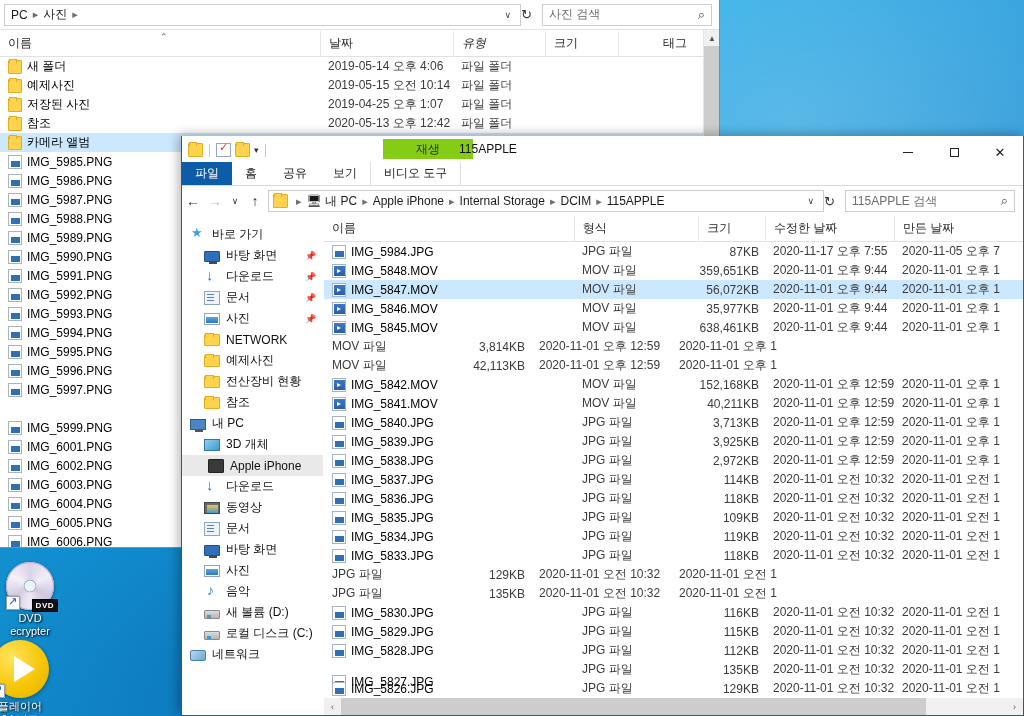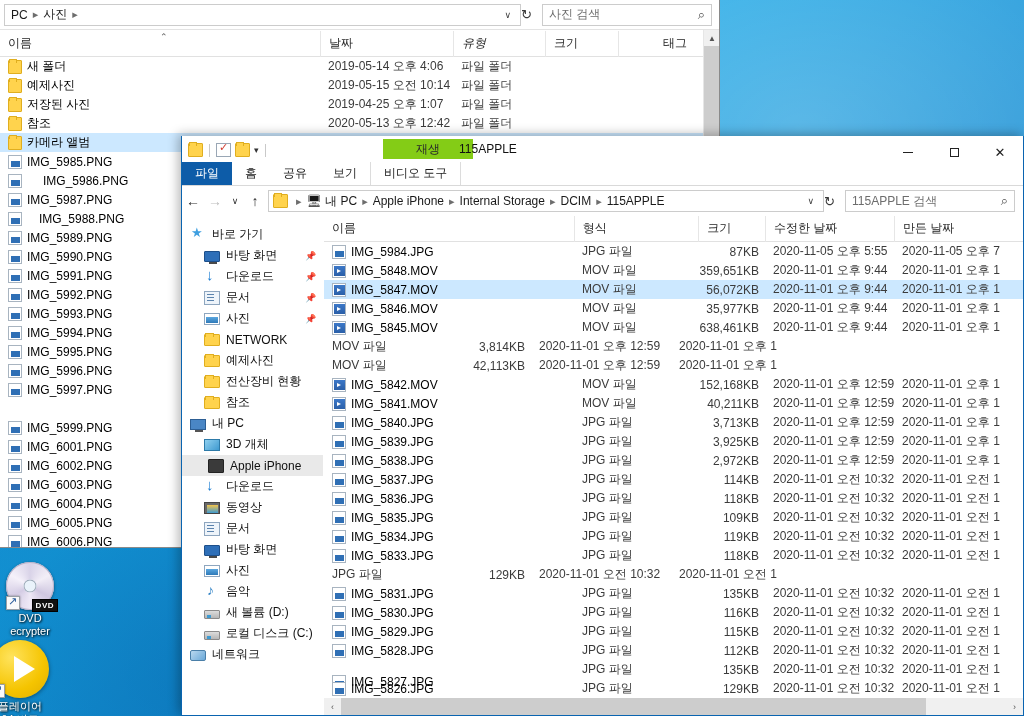--- a/index.html
+++ b/index.html
@@ -411,41 +411,41 @@
         <div class="cell" style="width: 320px; display: flex; align-items: center;">
           <span class="ficon ic-png"></span>
           <span>IMG_5985.PNG</span>
         </div>
         <div class="cell" style="width: 133px; color: rgb(59, 59, 59);"></div>
         <div class="cell" style="width: 92px; color: rgb(59, 59, 59);"></div>
         <div class="cell num" style="width: 73px; color: rgb(59, 59, 59);"></div>
         <div class="cell" style="width: 86px; color: rgb(59, 59, 59);"></div>
       </div>
       <div class="row">
-        <div class="cell" style="width: 320px; display: flex; align-items: center; gap: 16px;">
+        <div class="cell" style="width: 320px; display: flex; align-items: center;">
           <span class="ficon ic-png"></span>
           <span>IMG_5986.PNG</span>
         </div>
         <div class="cell" style="width: 133px; color: rgb(59, 59, 59);"></div>
         <div class="cell" style="width: 92px; color: rgb(59, 59, 59);"></div>
         <div class="cell num" style="width: 73px; color: rgb(59, 59, 59);"></div>
         <div class="cell" style="width: 86px; color: rgb(59, 59, 59);"></div>
       </div>
       <div class="row">
         <div class="cell" style="width: 320px; display: flex; align-items: center;">
           <span class="ficon ic-png"></span>
           <span>IMG_5987.PNG</span>
         </div>
         <div class="cell" style="width: 133px; color: rgb(59, 59, 59);"></div>
         <div class="cell" style="width: 92px; color: rgb(59, 59, 59);"></div>
         <div class="cell num" style="width: 73px; color: rgb(59, 59, 59);"></div>
         <div class="cell" style="width: 86px; color: rgb(59, 59, 59);"></div>
       </div>
       <div class="row">
-        <div class="cell" style="width: 320px; display: flex; align-items: center; gap: 12px;">
+        <div class="cell" style="width: 320px; display: flex; align-items: center;">
           <span class="ficon ic-png"></span>
           <span>IMG_5988.PNG</span>
         </div>
         <div class="cell" style="width: 133px; color: rgb(59, 59, 59);"></div>
         <div class="cell" style="width: 92px; color: rgb(59, 59, 59);"></div>
         <div class="cell num" style="width: 73px; color: rgb(59, 59, 59);"></div>
         <div class="cell" style="width: 86px; color: rgb(59, 59, 59);"></div>
       </div>
       <div class="row">
         <div class="cell" style="width: 320px; display: flex; align-items: center;">
@@ -806,21 +806,21 @@
           </div>
         </div>
       <div id="front-rows">
           <div class="row">
             <div class="cell" style="width: 272px; display: flex; align-items: center;">
               <span class="ficon ic-jpg"></span>
               <span>IMG_5984.JPG</span>
             </div>
             <div class="cell" style="width: 135px; color: rgb(59, 59, 59);">JPG 파일</div>
             <div class="cell num" style="width: 72px; color: rgb(59, 59, 59);">87KB</div>
-            <div class="cell" style="width: 140px; color: rgb(59, 59, 59);">2020-11-05 오후 5:55</div>
+            <div class="cell" style="width: 140px; color: rgb(59, 59, 59);">2020-11-17 오후 7:55</div>
             <div class="cell" style="width: 140px; color: rgb(59, 59, 59);">2020-11-05 오후 7</div>
           </div>
           <div class="row">
             <div class="cell" style="width: 272px; display: flex; align-items: center;">
               <span class="ficon ic-mov"></span>
               <span>IMG_5848.MOV</span>
             </div>
             <div class="cell" style="width: 135px; color: rgb(59, 59, 59);">MOV 파일</div>
             <div class="cell num" style="width: 72px; color: rgb(59, 59, 59);">359,651KB</div>
             <div class="cell" style="width: 140px; color: rgb(59, 59, 59);">2020-11-01 오후 9:44</div>
@@ -968,24 +968,20 @@
             <div class="cell" style="width: 140px; color: rgb(59, 59, 59);">2020-11-01 오전 10:32</div>
             <div class="cell" style="width: 140px; color: rgb(59, 59, 59);">2020-11-01 오전 1</div>
           </div>
           <div class="row">
             <div class="cell" style="width: 135px; color: rgb(59, 59, 59);">JPG 파일</div>
             <div class="cell num" style="width: 72px; color: rgb(59, 59, 59);">129KB</div>
             <div class="cell" style="width: 140px; color: rgb(59, 59, 59);">2020-11-01 오전 10:32</div>
             <div class="cell" style="width: 140px; color: rgb(59, 59, 59);">2020-11-01 오전 1</div>
           </div>
           <div class="row">
-            <div class="cell" style="width: 272px; display: flex; align-items: center;">
-              <span class="ficon ic-jpg"></span>
-              <span>IMG_5831.JPG</span>
-            </div>
             <div class="cell" style="width: 135px; color: rgb(59, 59, 59);">JPG 파일</div>
             <div class="cell num" style="width: 72px; color: rgb(59, 59, 59);">135KB</div>
             <div class="cell" style="width: 140px; color: rgb(59, 59, 59);">2020-11-01 오전 10:32</div>
             <div class="cell" style="width: 140px; color: rgb(59, 59, 59);">2020-11-01 오전 1</div>
           </div>
           <div class="row">
             <div class="cell" style="width: 272px; display: flex; align-items: center;">
               <span class="ficon ic-jpg"></span>
               <span>IMG_5830.JPG</span>
             </div>

